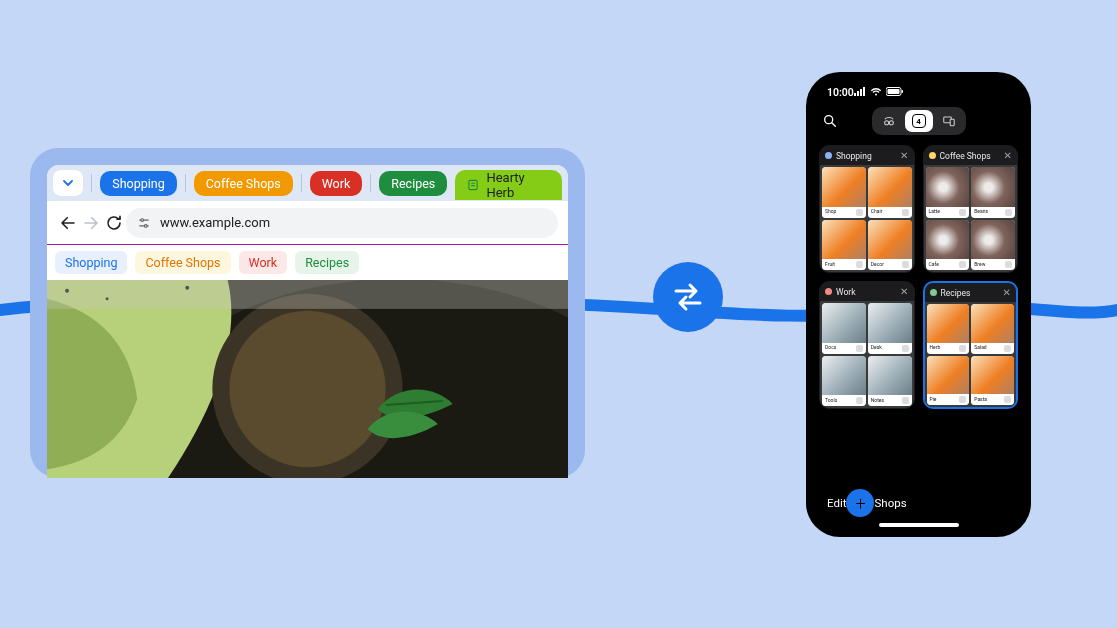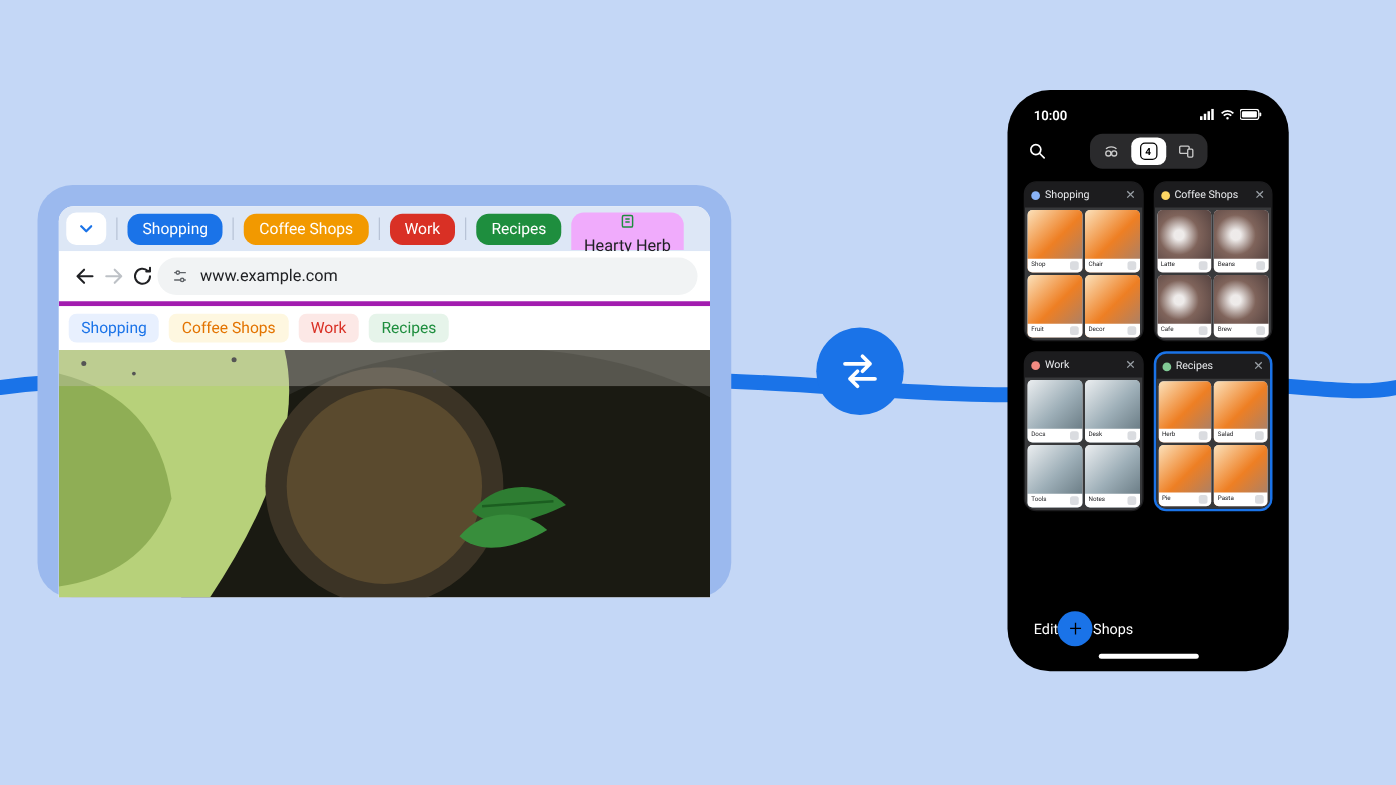--- a/index.html
+++ b/index.html
@@ -66,46 +66,45 @@
     border-radius: 10px;
     font-size: 12.5px;
     color: #fff;
     white-space: nowrap;
   }
   .g-blue   { background: #1a73e8; }
   .g-orange { background: #f29900; }
   .g-red    { background: #d93025; }
   .g-green  { background: #1e8e3e; }
   .active-tab {
-    background: #f0abfc;
+    background: #84cc16;
     border-radius: 10px 10px 0 0;
     height: 30px;
     display: flex;
     align-items: center;
     padding: 0 10px;
     gap: 6px;
     font-size: 13px;
     color: #202124;
     margin-bottom: -4px;
-    flex-direction: column;
   }
   .active-tab .tab-icon {
     width: 16px; height: 16px;
     display: flex; align-items: center; justify-content: center;
     color: #1e8e3e;
   }
 
   .toolbar {
     height: 44px;
     background: #fff;
     display: flex;
     align-items: center;
     padding: 0 10px;
     gap: 1px;
-    border-bottom: 4px solid #a21caf;
+    border-bottom: 1px solid #a21caf;
   }
   .nav-icon {
     width: 22px; height: 22px;
     display: flex; align-items: center; justify-content: center;
     color: #202124;
   }
   .nav-icon.disabled { color: #bdc1c6; }
   .omnibox {
     flex: 1;
     height: 30px;
@@ -175,21 +174,20 @@
     border-radius: 34px;
     z-index: 2;
     padding: 10px 11px;
     color: #fff;
     display: flex;
     flex-direction: column;
   }
 
   .status-bar {
     display: flex;
-    justify-content: space-between;
     align-items: center;
     font-size: 10.5px;
     padding: 4px 10px 8px;
     font-weight: 600;
   }
   .status-icons { display: flex; gap: 4px; align-items: center; }
   .status-icons span { display: inline-block; }
 
   .top-row {
     display: flex;

